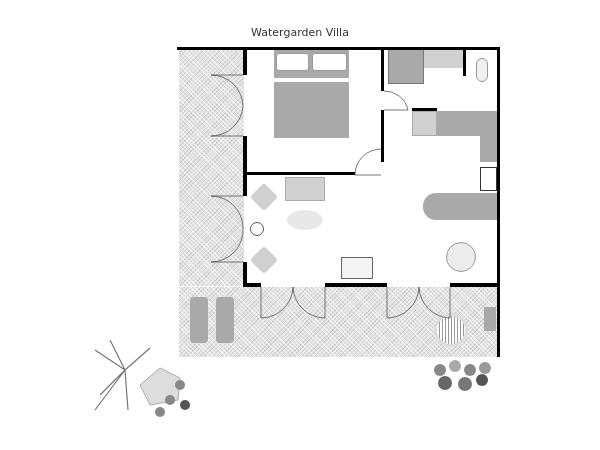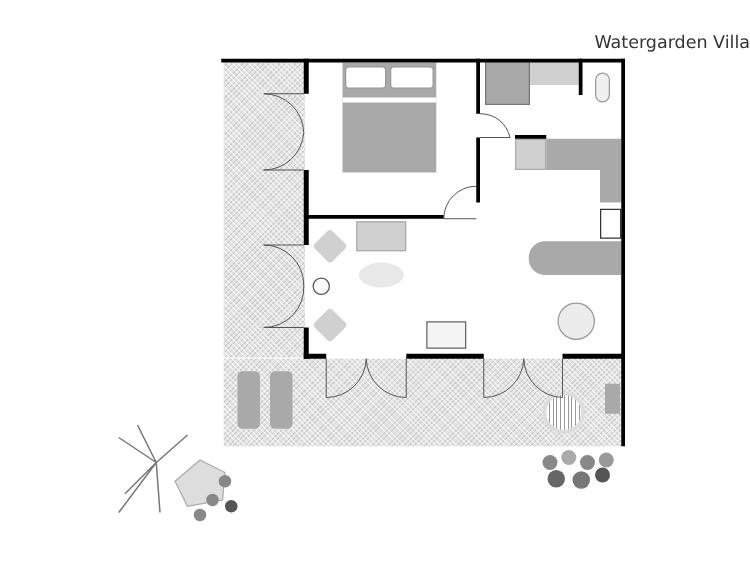--- a/index.html
+++ b/index.html
@@ -1,18 +1,18 @@
 <!DOCTYPE html>
 <html><head>
 <meta charset="utf-8">
 <style>
   html,body{margin:0;padding:0;background:#fff;}
   body{width:600px;height:450px;position:relative;overflow:hidden;font-family:"DejaVu Sans",sans-serif;}
   .abs{position:absolute;}
-  .title{position:absolute;left:0;top:26px;width:600px;text-align:right;font-size:14px;color:#333;}
+  .title{position:absolute;left:0;top:26px;width:600px;text-align:center;font-size:11px;color:#333;}
   .hatch{background-color:#e4e4e4;background-image:repeating-linear-gradient(45deg,rgba(255,255,255,0.55) 0 1px,transparent 1px 3px),repeating-linear-gradient(-45deg,rgba(160,160,160,0.35) 0 1px,transparent 1px 3px);}
   .wall{position:absolute;background:#000;}
   .grey{background:#a9a9a9;}
   .lgrey{background:#d0d0d0;}
   svg{position:absolute;left:0;top:0;}
 </style>
 </head>
 <body>
 
 <div class="title">Watergarden Villa</div>

